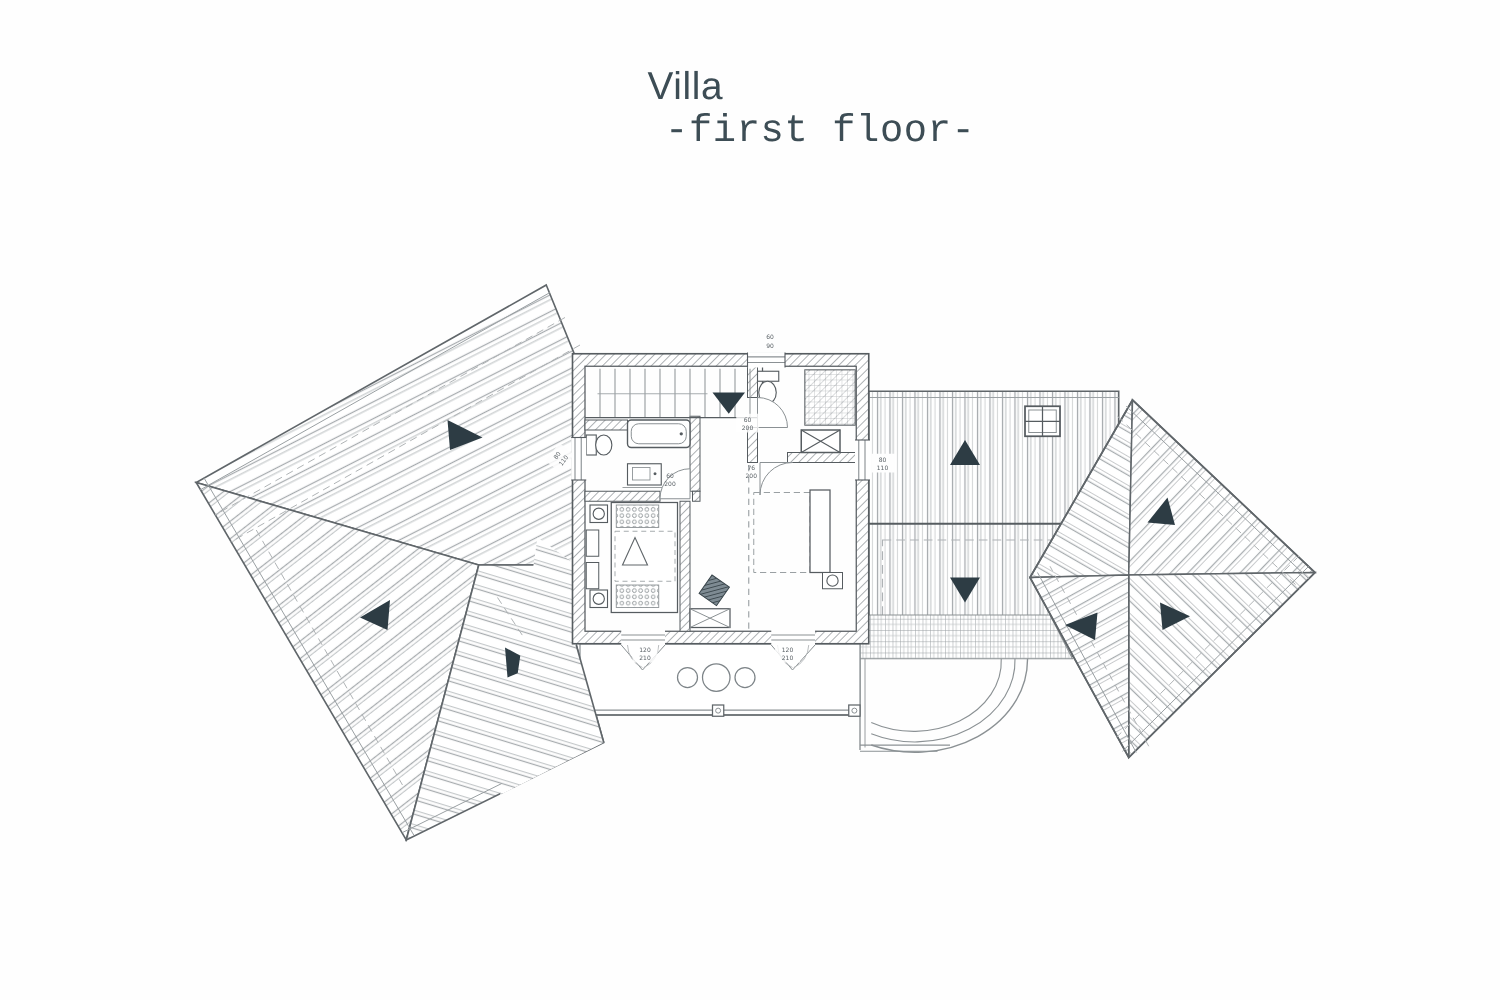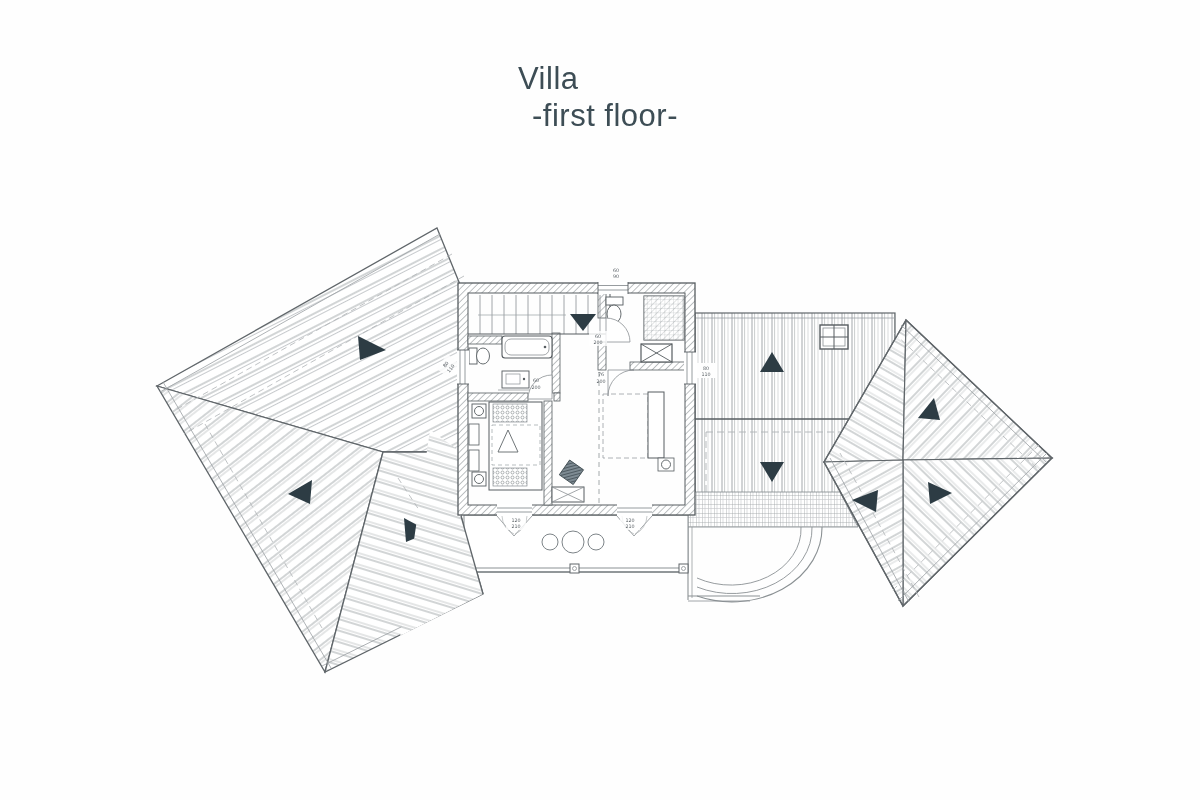--- a/index.html
+++ b/index.html
@@ -1,21 +1,21 @@
 <!DOCTYPE html>
 <html><head>
 <meta charset="utf-8">
 <title>Villa -first floor-</title>
 <style>
   html,body{margin:0;padding:0;background:#ffffff;}
   .canvas{position:relative;width:1200px;height:800px;background:#fefefe;overflow:hidden;
           font-family:"Liberation Sans", sans-serif;}
-  .plan-title{position:absolute;left:518px;top:60px;color:#3d4d55;font-size:31px;
+  .plan-title{position:absolute;left:518px;top:50px;color:#3d4d55;font-size:31px;
               line-height:37px;letter-spacing:0.5px;}
-  .plan-title .l2{margin-left:14px;}
+  .plan-title .l2{margin-left:14px;font-family:Liberation Mono, monospace;}
   svg text{font-family:"DejaVu Sans", sans-serif;fill:#5a6166;}
   .dim{font-size:4.8px;text-anchor:middle;}
 </style>
 </head>
 <body>
 
 <div class="canvas">
 
   <div class="plan-title">
     <div>Villa</div>

